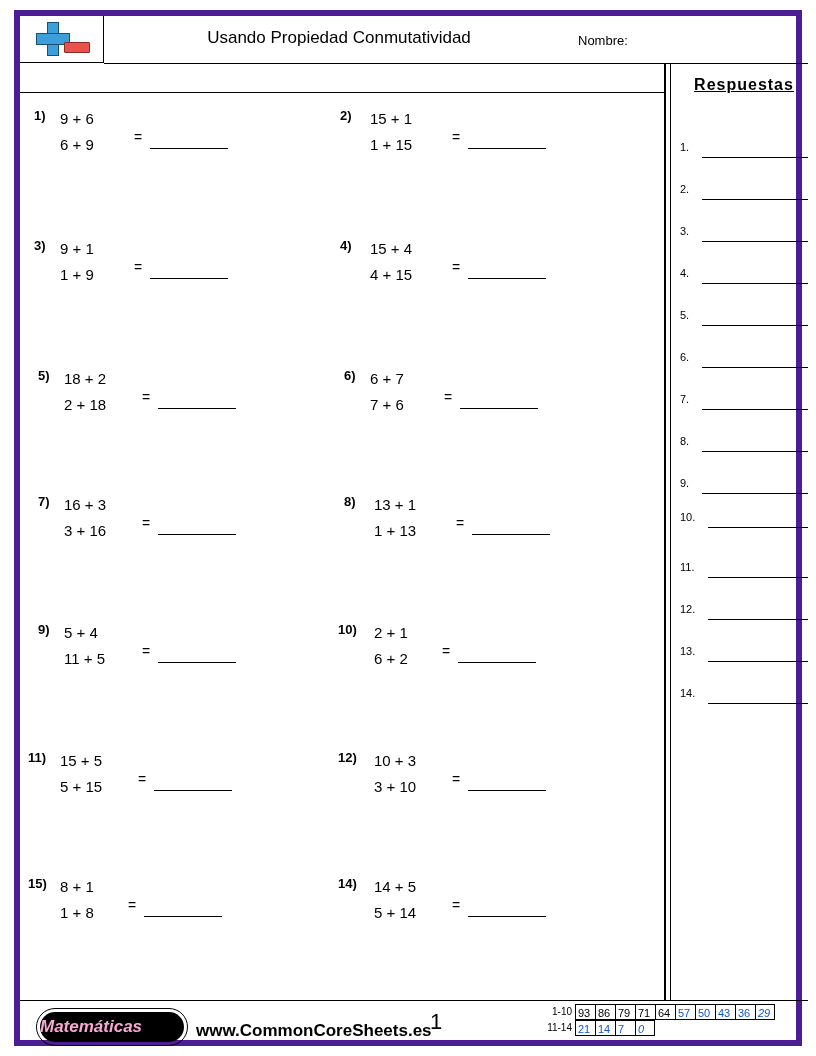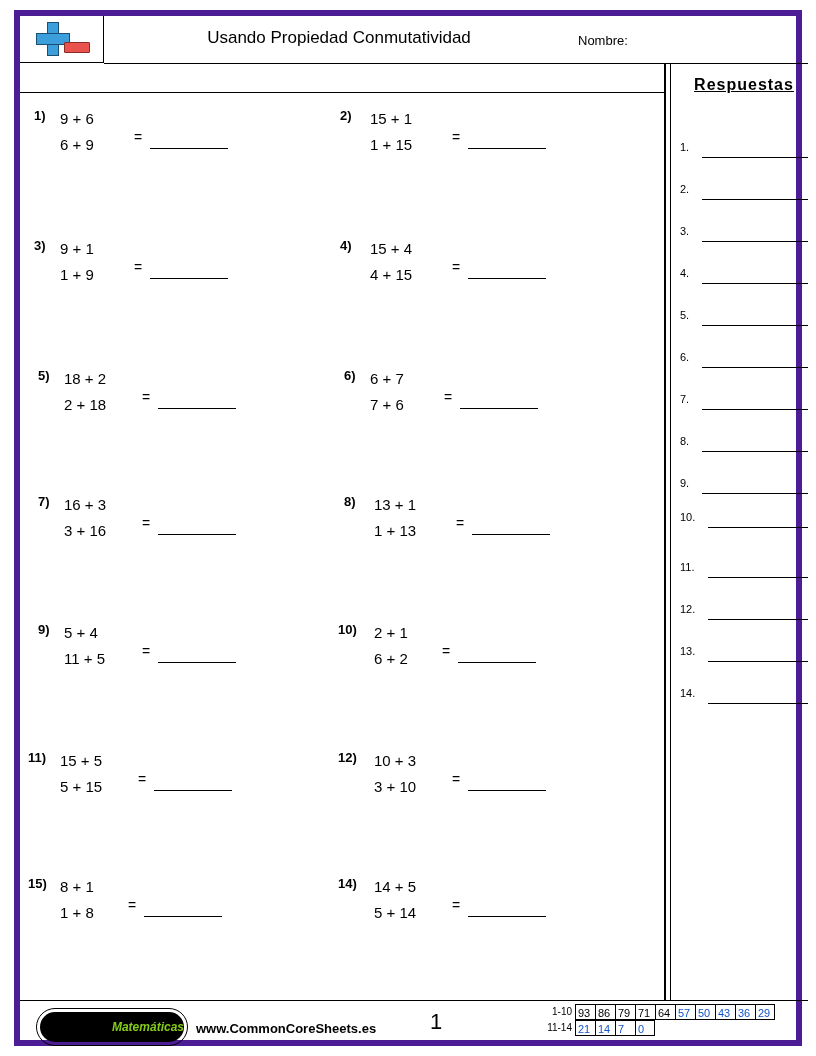--- a/index.html
+++ b/index.html
@@ -187,40 +187,40 @@
     left: 0; top: 984px;
     width: 788px;
     border-top: 1px solid #000;
   }
   .brand {
     position: absolute;
     left: 20px; top: 996px;
     width: 144px; height: 30px;
     background: #000;
     border-radius: 15px;
-    color: #84cc16;
-    font-size: 12px;
+    color: #f9a8d4;
+    font-size: 17px;
     font-weight: bold;
     font-style: italic;
-    text-align: right;
+    text-align: left;
     line-height: 30px;
     box-sizing: border-box;
   }
   .brand-outline {
     position: absolute;
     left: 16px; top: 992px;
     width: 152px; height: 38px;
     border: 1px solid #000;
     border-radius: 19px;
     box-sizing: border-box;
   }
   .site {
     position: absolute;
     left: 176px; top: 1005px;
-    font-size: 13px;
+    font-size: 17px;
     font-weight: bold;
   }
   .page-number {
     position: absolute;
     left: 410px; top: 993px;
     font-size: 22px;
   }
   .key {
     position: absolute;
     left: 520px;
@@ -246,21 +246,21 @@
     min-width: 20px;
     height: 16px;
     line-height: 16px;
     border: 1px solid #000;
     border-right: none;
     font-size: 11px;
     box-sizing: border-box;
     padding: 0 2px;
   }
   .key-cell.blue { color: #1155cc; }
-  .key-cell.last { border-right: 1px solid #000; }
+  .key-cell.last { border-right: 1px solid #000; font-style: italic; }
 </style>
 </head>
 <body>
 
 <div class="page">
 
   <div class="header">
     <div class="logo-box">
       <div class="logo-cross">
         <div class="v"></div>

